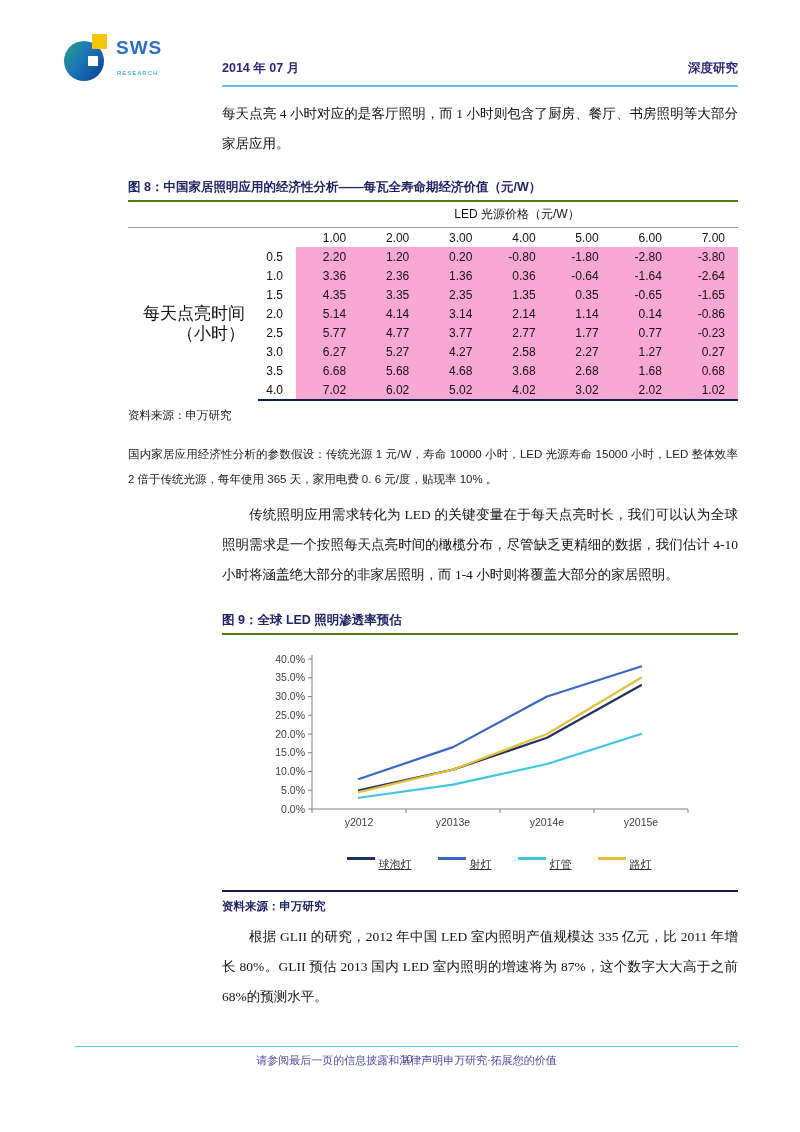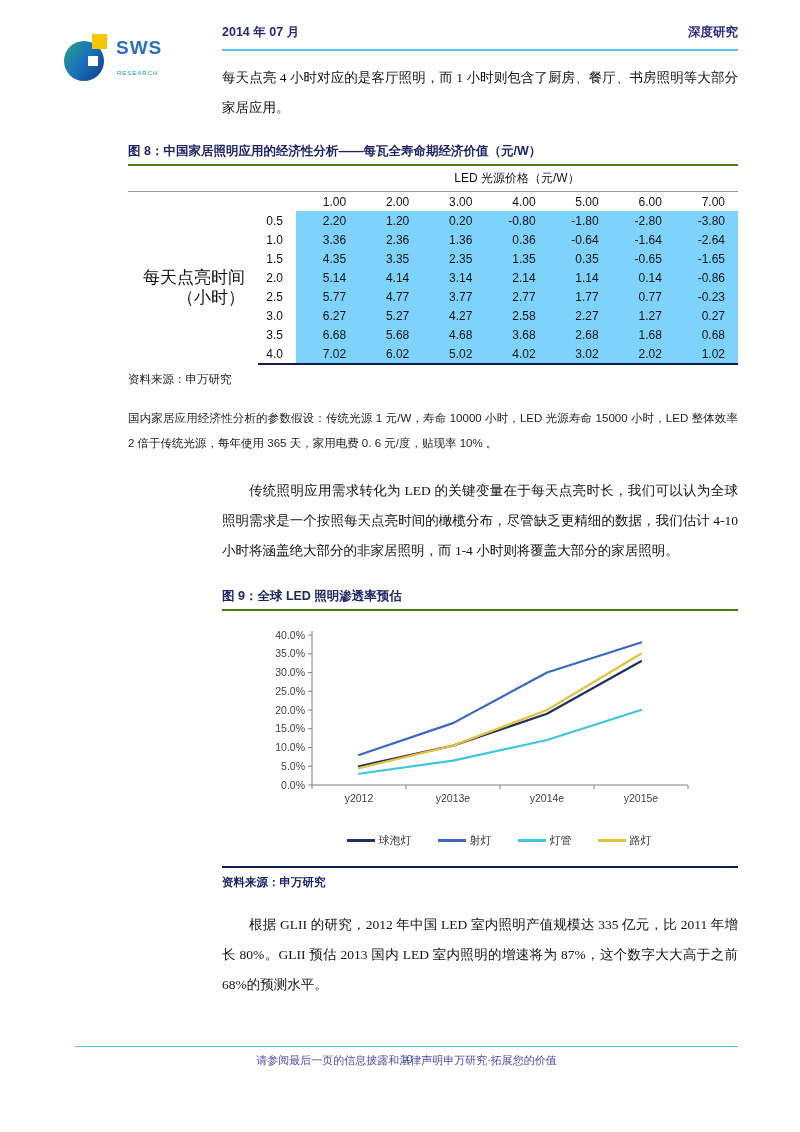--- a/index.html
+++ b/index.html
@@ -10,53 +10,53 @@
   
   .logo{position:absolute;left:64px;top:33px;width:150px;height:52px;}
   .logo-circle{position:absolute;left:0;top:8px;width:40px;height:40px;border-radius:50%;
     background:linear-gradient(125deg,#2aa287 0%,#1b72b8 48%,#0d3e92 100%);}
   .logo-notch{position:absolute;left:24px;top:23px;width:10px;height:10px;background:#ffffff;}
   .logo-square{position:absolute;left:28px;top:1px;width:15px;height:15px;background:#f6c50a;}
   .logo-text{position:absolute;left:52px;top:4px;font-family:"Liberation Sans",sans-serif;
     font-weight:bold;font-size:19px;letter-spacing:1px;color:#2f6fc1;}
   .logo-sub{position:absolute;left:53px;top:37px;font-family:"Liberation Sans",sans-serif;
     font-size:6px;letter-spacing:1px;color:#11a39e;}
-  .header-main{margin:0 62px 0 222px;padding-top:24px;display:flex;justify-content:space-between;
+  .header-main{margin:0 62px 0 222px;padding-top:60px;display:flex;justify-content:space-between;
     align-items:flex-end;border-bottom:2px solid #57c7e9;padding-bottom:8px;}
   .header-date,.header-type{font-family:"Liberation Sans",sans-serif;font-weight:bold;
     font-size:12.5px;color:#27277e;}
   
   .para{margin:0 62px 0 222px;width:516px;font-size:13.5px;line-height:30px;
     text-align:justify;color:#111;}
   .para.indent{text-indent:2em;}
   .intro{margin-top:12px;}
-  .gap16{margin-top:20px;}
+  .gap16{margin-top:8px;}
   
   .fig8{margin:20px 62px 0 128px;width:610px;font-family:"Liberation Sans",sans-serif;}
   .fig-title{font-size:12.5px;font-weight:bold;color:#1e2566;padding-bottom:4px;
     border-bottom:2px solid #4d7c0f;}
   table.econ{width:100%;border-collapse:collapse;table-layout:fixed;font-size:12px;color:#111;}
   table.econ col.c-group{width:130px;}
   table.econ col.c-hours{width:38px;}
   table.econ td,table.econ th{padding:0 13px 0 0;height:19px;text-align:right;font-weight:normal;}
   tr.grouphead th{text-align:center;font-weight:normal;font-size:12px;padding:3px 0;
     border-bottom:1px solid #9a9a9a;}
   tr.grouphead td{border-bottom:1px solid #9a9a9a;}
   td.rowgroup{text-align:center;font-weight:bold;vertical-align:middle;padding:0;
     font-size:17px;line-height:20px;}
-  td.val{background:#7dd3fc;}
+  td.val{background:#f9a8d4;}
   tr.last td{border-bottom:2px solid #141c4e;}
   .src{font-family:"Liberation Sans",sans-serif;font-size:11.5px;color:#222;margin-top:7px;}
   .note{font-family:"Liberation Sans",sans-serif;font-size:11.5px;line-height:25px;color:#222;
     margin-top:19px;text-align:justify;}
   
   .fig9{margin:22px 62px 0 222px;width:516px;font-family:"Liberation Sans",sans-serif;}
   .chart-wrap{padding:16px 0 4px 38px;}
   .legend{display:flex;justify-content:center;gap:26px;margin:6px 0 14px 0;}
-  .legend-item{display:flex;align-items:center;gap:4px;font-size:11px;color:#333;}
+  .legend-item{display:flex;gap:4px;font-size:11px;color:#333;text-decoration:underline;}
   .legend-swatch{display:inline-block;width:28px;height:2.5px;}
   .fig9-src{border-top:2px solid #141c4e;padding-top:7px;font-size:11.5px;font-weight:bold;
     color:#1e2566;}
   
   .footer{position:absolute;left:75px;right:62px;top:1046px;border-top:1.5px solid #57c7e9;
     padding-top:6px;display:flex;justify-content:center;align-items:baseline;
     font-family:"Liberation Sans",sans-serif;font-size:11px;color:#4b4ba5;}
   .footer .pageno{position:absolute;left:0;right:0;text-align:center;color:#4b4ba5;}
 </style>
 </head>

